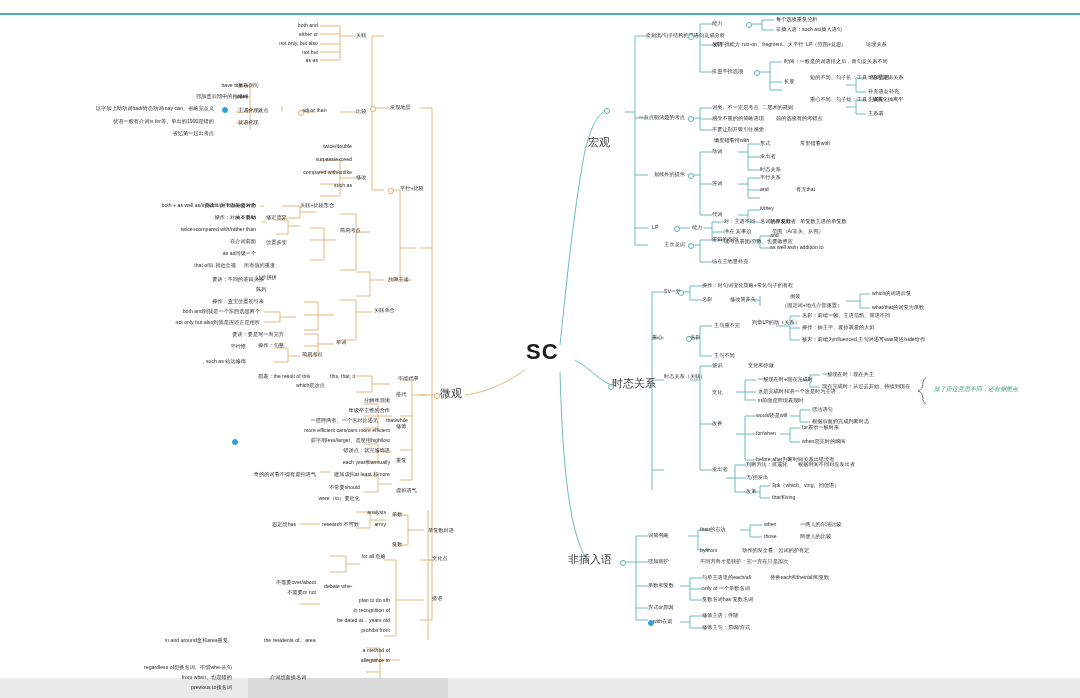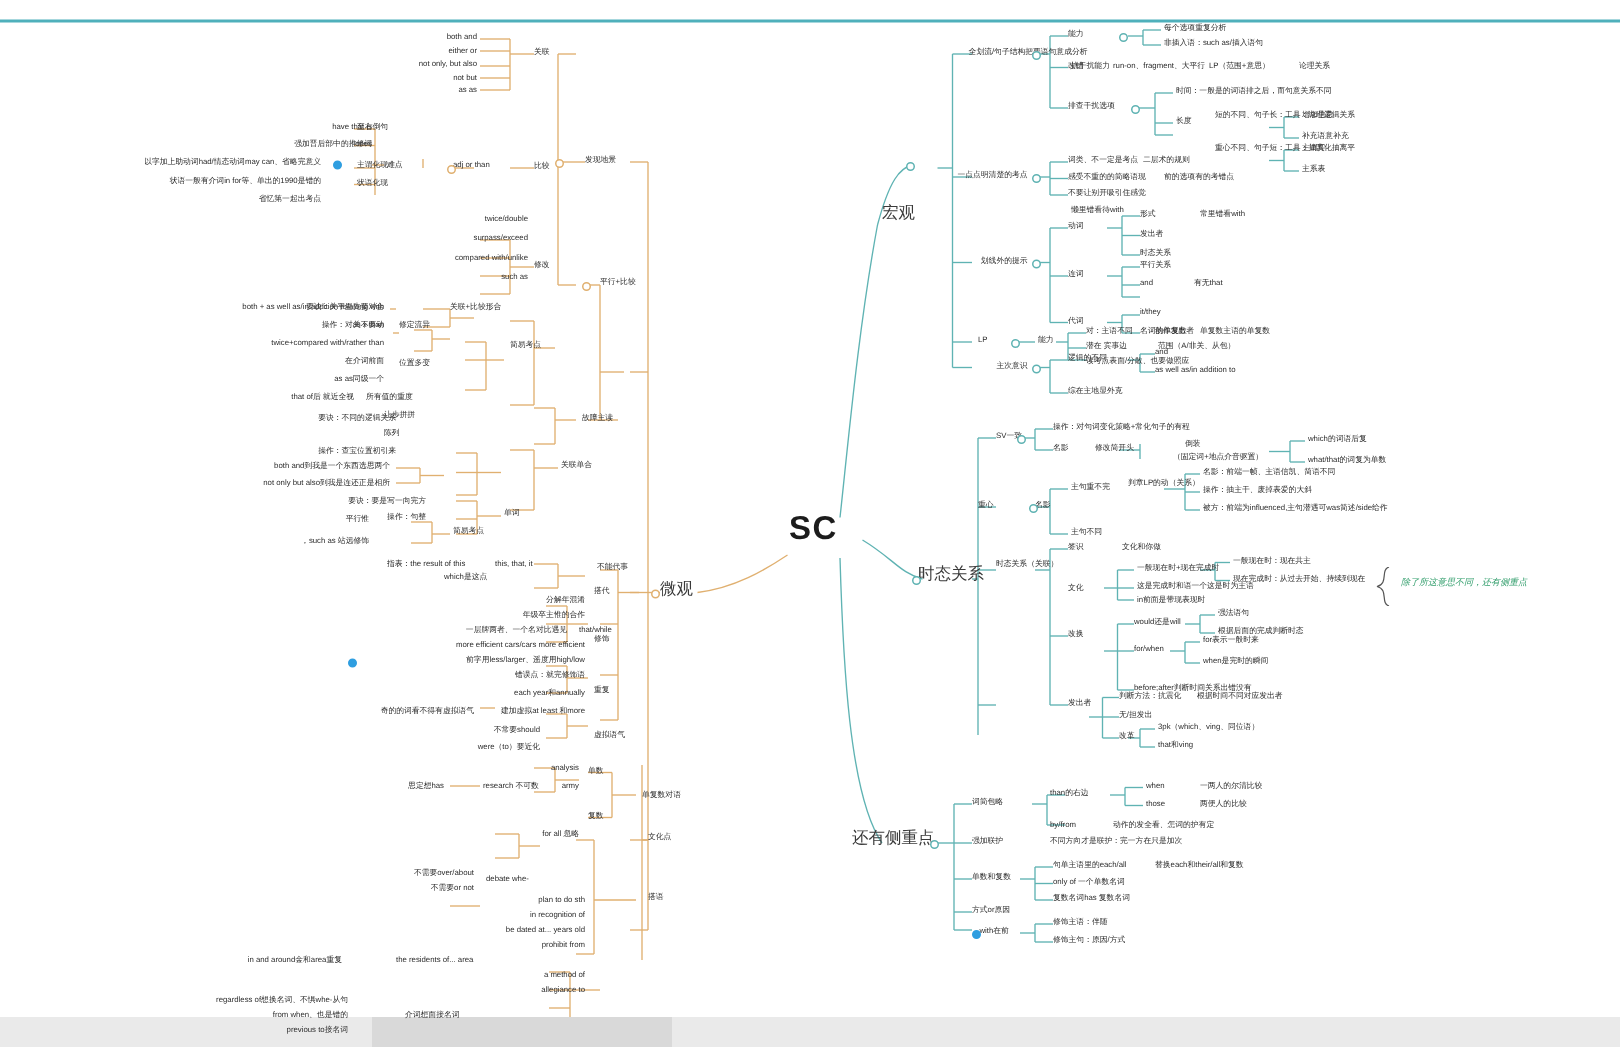--- a/index.html
+++ b/index.html
@@ -338,21 +338,21 @@
         <path d="M 380 660 L 366 660"></path>
         <path d="M 380 672 L 366 672"></path>
     </g>
   </svg>
 
   <div class="node center" style="left:526px;top:340px;">SC</div>
 
   <div class="node l1" style="left:588px;top:137px;">宏观</div>
   <div class="node l1o" style="left:440px;top:388px;">微观</div>
   <div class="node l1" style="left:612px;top:378px;">时态关系</div>
-  <div class="node l1" style="left:568px;top:554px;">还有侧重点</div>
+  <div class="node l1" style="left:568px;top:554px;">非插入语</div>
 
   <div class="node t ra" style="left:613px;top:33px;width:112px;">全划流/句子结构把要语句意成分析</div>
   <div class="node t" style="left:712px;top:21px;">能力</div>
   <div class="node t" style="left:714px;top:42px;">抗干扰能力</div>
   <div class="node t" style="left:776px;top:17px;">每个选项重复分析</div>
   <div class="node t" style="left:776px;top:27px;">非插入语：such as/插入语句</div>
   <div class="node t" style="left:712px;top:42px;">改错</div>
   <div class="node t" style="left:742px;top:42px;">run-on、fragment、大平行</div>
   <div class="node t" style="left:806px;top:42px;">LP（范围+意思）</div>
   <div class="node t" style="left:866px;top:42px;">论理关系</div>

